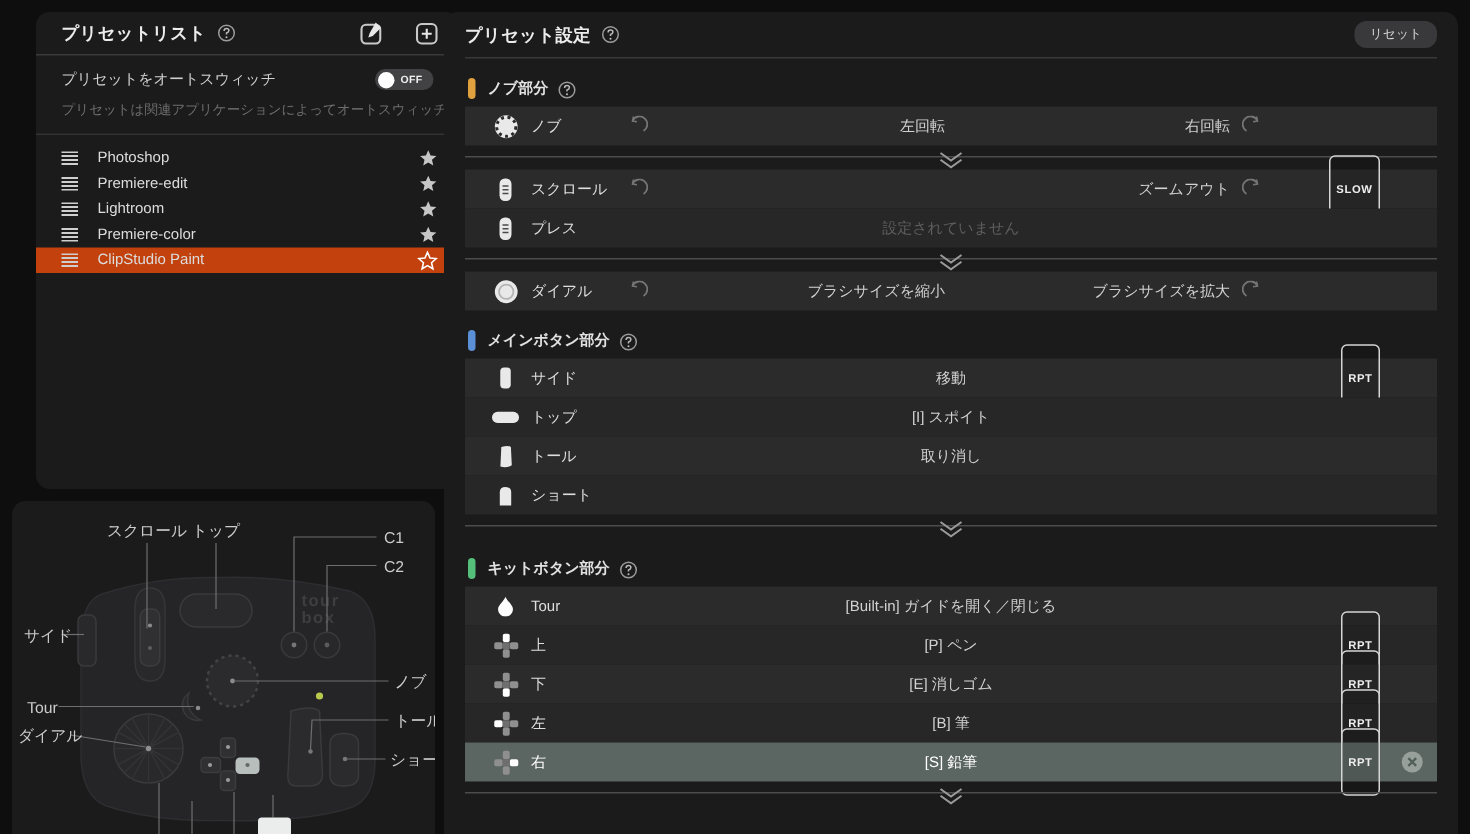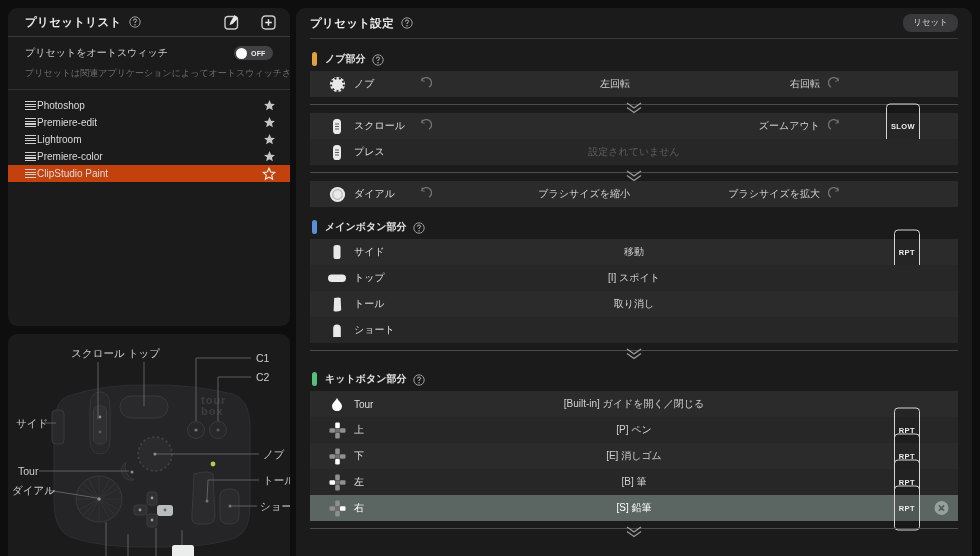--- a/index.html
+++ b/index.html
@@ -2,36 +2,36 @@
 <html><head>
 <meta charset="utf-8">
 <style>
   html,body{margin:0;padding:0}
   body{position:relative;width:980px;height:556px;background:#0e0e0f;overflow:hidden;
        font-family:"Liberation Sans","DejaVu Sans",sans-serif;color:#d6d6d6;
        -webkit-font-smoothing:antialiased}
   .panel{position:absolute;background:#1b1b1c;border-radius:9px}
 
   
-  #preset-panel{left:8px;top:8px;width:282px;height:318px}
+  #preset-panel{left:24px;top:8px;width:282px;height:318px}
   .pp-header{display:flex;align-items:center;height:28px;padding:0 14px 0 17px;border-bottom:1px solid #3a3a3b}
   .pp-title{font-size:11.5px;font-weight:bold;color:#ececec;letter-spacing:.3px}
   .hicon{display:inline-flex;margin-left:7px;align-items:center}
   .pp-actions{margin-left:auto;display:flex;gap:14px;align-items:center}
   .autoswitch{display:flex;align-items:flex-end;padding:9px 17px 2px 17px}
   .as-label{font-size:10px;color:#cfcfcf}
   .toggle{margin-left:auto;width:35px;height:14px;background:#424244;border-radius:8px;display:flex;align-items:center;padding:0 2px;cursor:pointer}
   .t-knob{width:11px;height:11px;border-radius:50%;background:#fff}
   .t-label{font-size:7px;font-weight:bold;color:#f0f0f0;margin-left:4px;letter-spacing:.2px}
   .pp-desc{font-size:9px;color:#6e6e6e;padding:5px 17px 9px 17px;border-bottom:1px solid #333334;white-space:nowrap;overflow:hidden}
   #preset-list{padding-top:7px}
   .p-row{display:flex;align-items:center;height:17px;padding:0 14px 0 17px;cursor:pointer}
   .p-row.selected{background:#c2410c}
   .ham{width:11px;height:9px;background:repeating-linear-gradient(#cfcfcf 0 1.3px,transparent 1.3px 2.6px);flex:none}
-  .p-name{margin-left:1px;font-size:10px;color:#dcdcdc}
+  .p-name{margin-left:13px;font-size:10px;color:#dcdcdc}
   .p-star{margin-left:auto;display:flex;align-items:center}
 
   
   #device-panel{left:8px;top:334px;width:282px;height:230px}
   #device-svg{display:block}
 
   
   #settings-panel{left:296px;top:8px;width:676px;height:560px;padding:0 14px;box-sizing:border-box}
   .sp-header{display:flex;align-items:center;height:30px;border-bottom:1px solid #39393a}
   .sp-title{font-size:11.5px;font-weight:bold;color:#ececec;letter-spacing:.3px}

